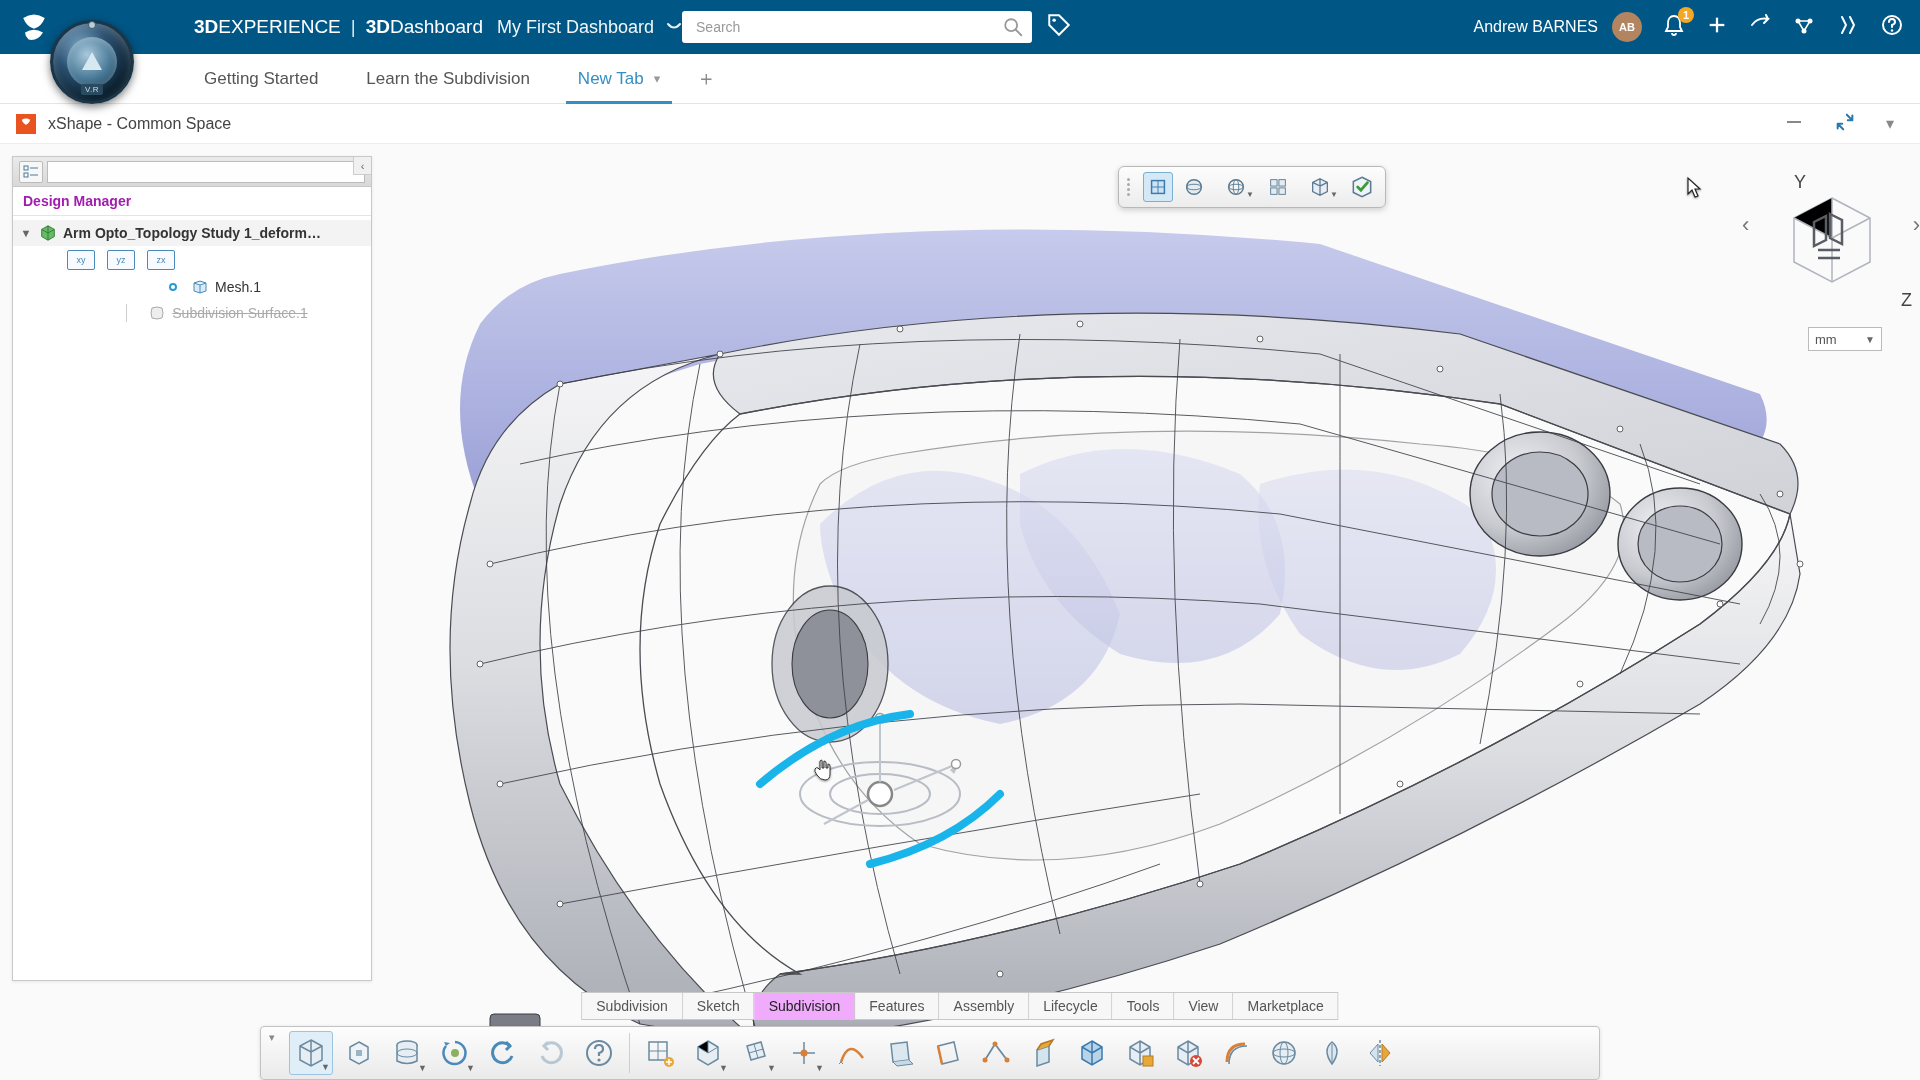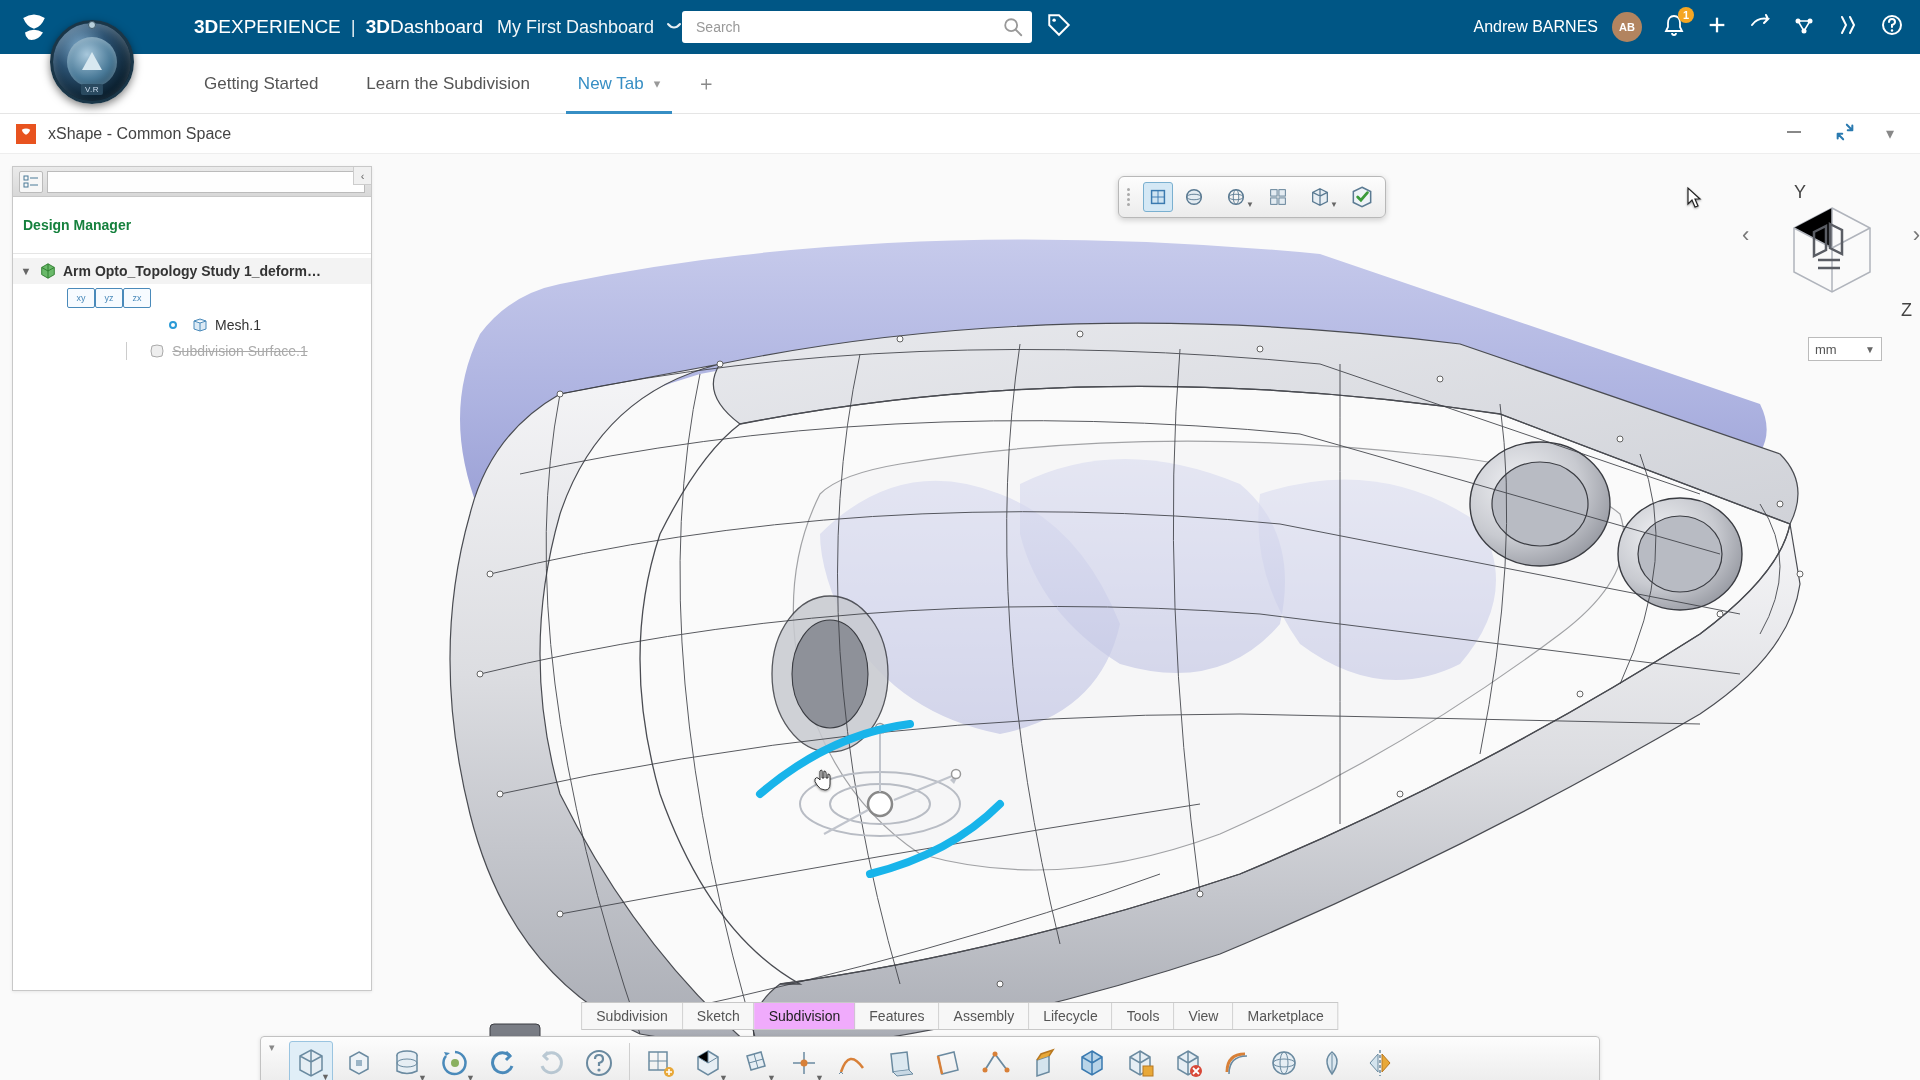--- a/index.html
+++ b/index.html
@@ -51,21 +51,21 @@
 .username { font-size: 16px; white-space: nowrap; }
 .avatar { width: 30px; height: 30px; border-radius: 50%; background: #b2845f; color: #fff;
   display: flex; align-items: center; justify-content: center; font-size: 11px; font-style: normal; font-weight: 600; margin-left:-6px;}
 .topicon { color: #fff; position: relative; cursor: pointer; }
 .badge { position: absolute; top: -6px; right: -8px; background: #f5a623; color: #fff;
   border-radius: 50%; width: 16px; height: 16px; font-size: 11px; display: flex;
   align-items: center; justify-content: center; font-weight: 700; }
 
 
 .tabbar {
-  height: 60px; background: #fff; border-bottom: 1px solid #e5e5e5;
+  height: 50px; background: #fff; border-bottom: 1px solid #e5e5e5;
   display: flex; align-items: stretch; padding-left: 180px; gap: 0;
 }
 .tab { padding: 0 24px; display: flex; align-items: center; font-size: 17px; color: #555;
   cursor: pointer; position: relative; gap: 10px; }
 .tab.active { color: #368ec4; font-weight: 400; }
 .tab.active::after { content: ""; position: absolute; bottom: -1px; left: 12px; right: 12px; height: 3px; background: #368ec4; }
 .tab-chevron { color: #999; font-size: 13px; }
 .tab-add { width: 44px; display: flex; align-items: center; justify-content: center; color: #888; cursor: pointer; font-size: 20px;}
 
 
@@ -86,30 +86,30 @@
   background: #fff; border: 1px solid #c8c8c8; box-shadow: 0 1px 3px rgba(0,0,0,0.08);
 }
 .leftpanel-collapse { position: absolute; right: 0; top: 0; width: 18px; height: 18px; background: #f0f0f0; border-left:1px solid #ccc; border-bottom:1px solid #ccc; display:flex; align-items:center; justify-content:center; font-size:11px; color:#666; cursor:pointer;}
 .leftpanel-header {
   height: 30px; background: linear-gradient(#eaeaea,#d8d8d8); border-bottom: 1px solid #c8c8c8;
   display: flex; align-items: center; padding: 0 6px; gap: 4px;
 }
 .lp-hicon { width: 24px; height: 22px; background: #f7f7f7; border: 1px solid #bbb; border-radius: 2px;
   display:flex; align-items:center; justify-content:center; color:#4a7a98; font-size:13px;}
 .lp-input { flex: 1; height: 22px; border: 1px solid #bbb; background:#fefefe; }
-.leftpanel-title { padding: 20px 10px; font-size: 14px; color: #15803d; border-bottom: 1px solid #e5e5e5; font-weight: 600;}
+.leftpanel-title { padding: 6px 10px; font-size: 14px; color: #a21caf; border-bottom: 1px solid #e5e5e5; font-weight: 600;}
 .tree { padding: 4px 0; font-size: 14px; color: #333; }
 .tree-row { display: flex; align-items: center; height: 26px; padding: 0 6px; gap: 6px; white-space: nowrap; overflow: hidden;}
 .tree-row.root { font-weight: 700; background: #f3f3f3;}
 .tree-caret { width: 14px; text-align: center; color: #666; font-size: 11px;}
 .tree-icon { width: 18px; height: 18px; display:inline-flex; align-items:center; justify-content:center; font-size:13px;}
 .tree-icon.green { color: #3a9a3a; }
 .tree-icon.blue { color: #3a7ab0; }
 .tree-icon.grey { color: #999; }
-.plane-row { display:flex; padding: 4px 0 4px 54px;}
+.plane-row { display:flex; gap: 12px; padding: 4px 0 4px 54px;}
 .plane { width: 28px; height: 20px; border: 1px solid #4a8aba; border-radius: 2px; display:flex; align-items:center; justify-content:center; font-size:9px; color:#4a8aba; background:#f7fbff; cursor:pointer;}
 .child-row { padding-left: 54px; justify-content: center;}
 .child-bullet { width: 8px; height: 8px; border: 2px solid #2a9ad6; border-radius:50%; background:#fff; margin-right:8px; margin-left:-2px;}
 .disabled-text { color: #aaa; text-decoration: line-through; }
 
 
 .canvas { position: absolute; left: 0; top: 0; right: 0; bottom: 0; background: #fafafa; }
 .canvas svg { width: 100%; height: 100%; }
 
 

